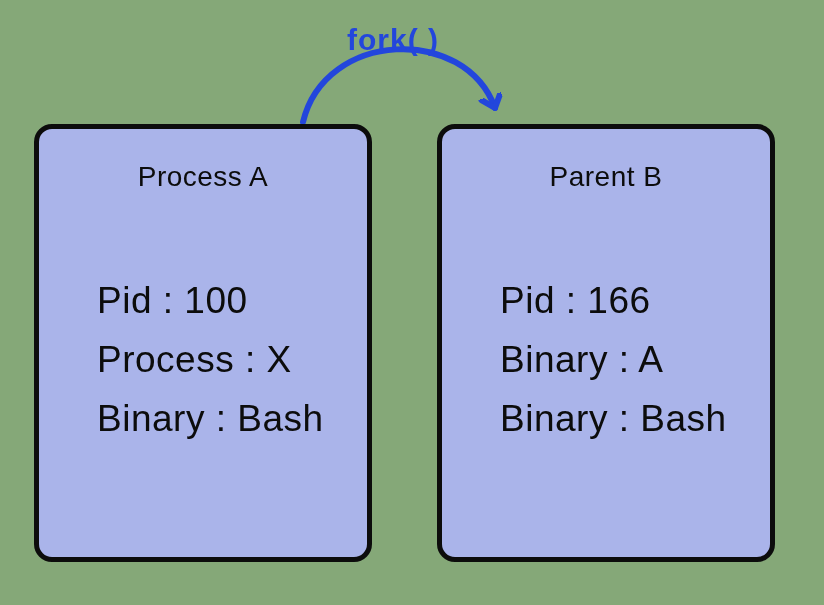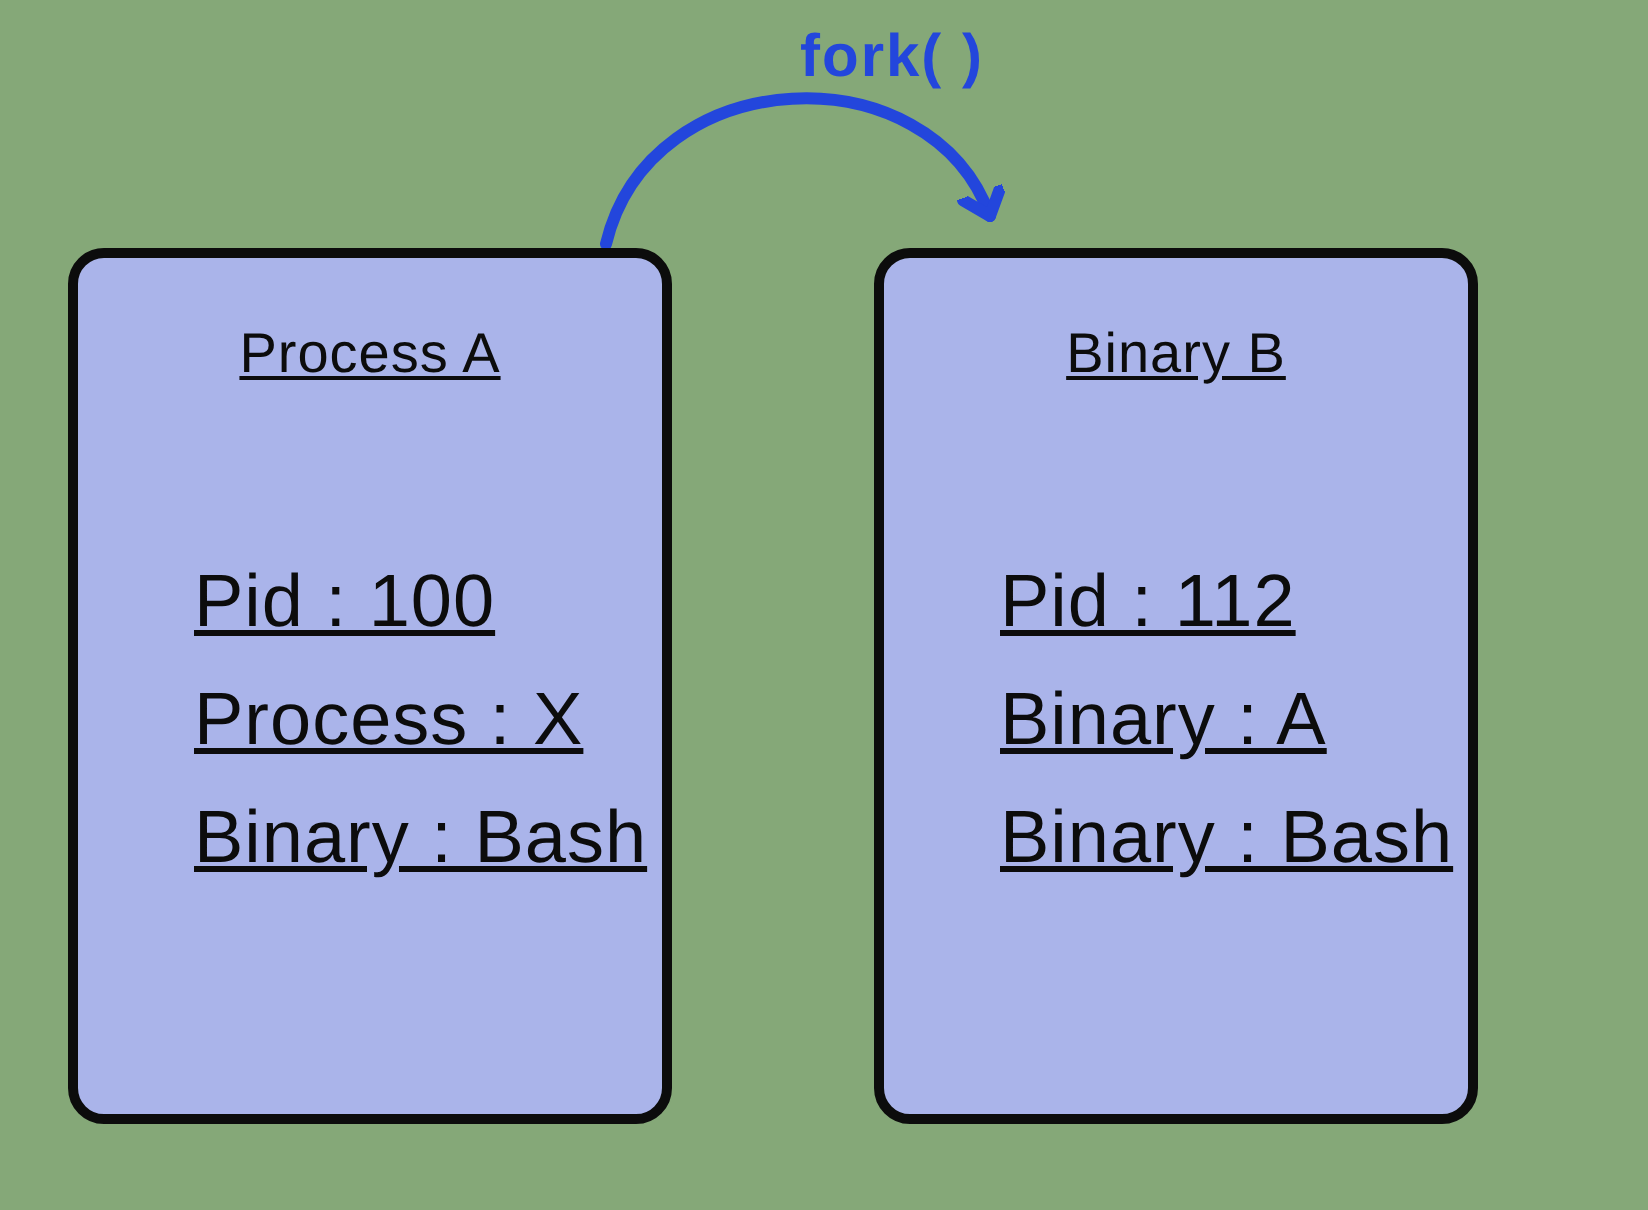--- a/index.html
+++ b/index.html
@@ -16,27 +16,26 @@
   }
   .canvas {
     position: relative;
     width: 824px; height: 605px;
     background: var(--background);
     overflow: hidden;
   }
   .process-box {
     position: absolute;
     top: 124px;
-    width: 302px;
+    width: 338px;
     height: 438px;
     background: var(--box-fill);
     border: 5px solid var(--box-border);
     border-radius: 18px;
     color: var(--text);
-    text-decoration: underline;
   }
   .process-box.left  { left: 34px; }
   .process-box.right { left: 437px; }
   .process-title {
     margin-top: 32px;
     text-align: center;
     font-size: 28px;
     font-weight: 500;
     letter-spacing: 0.5px;
   }
@@ -45,23 +44,23 @@
   }
   .process-field {
     font-size: 37px;
     line-height: 32px;
     margin-bottom: 27px;
     letter-spacing: 0.5px;
   }
   .fork-label {
     position: absolute;
     left: 347px;
-    top: 12px;
+    top: 23px;
     width: 145px;
-    text-align: right;
+    text-align: left;
     font-size: 30px;
     font-weight: bold;
     letter-spacing: 1px;
     color: var(--arrow);
   }
   .arrow-svg {
     position: absolute;
     left: 0; top: 0;
     pointer-events: none;
   }
@@ -89,21 +88,21 @@
   <div class="process-box left">
     <div class="process-title">Process A</div>
     <div class="process-fields">
       <div class="process-field">Pid : 100</div>
       <div class="process-field">Process : X</div>
       <div class="process-field">Binary : Bash</div>
     </div>
   </div>
 
   <div class="process-box right">
-    <div class="process-title">Binary B</div>
+    <div class="process-title">Parent B</div>
     <div class="process-fields">
-      <div class="process-field">Pid : 112</div>
+      <div class="process-field">Pid : 166</div>
       <div class="process-field">Binary : A</div>
       <div class="process-field">Binary : Bash</div>
     </div>
   </div>
 
 </div>
 
 </body></html>

